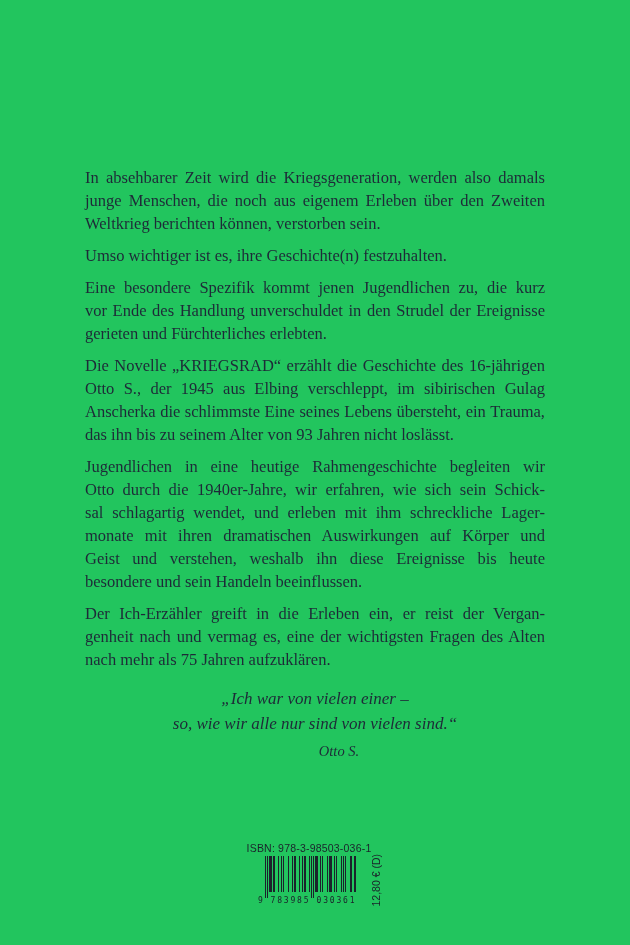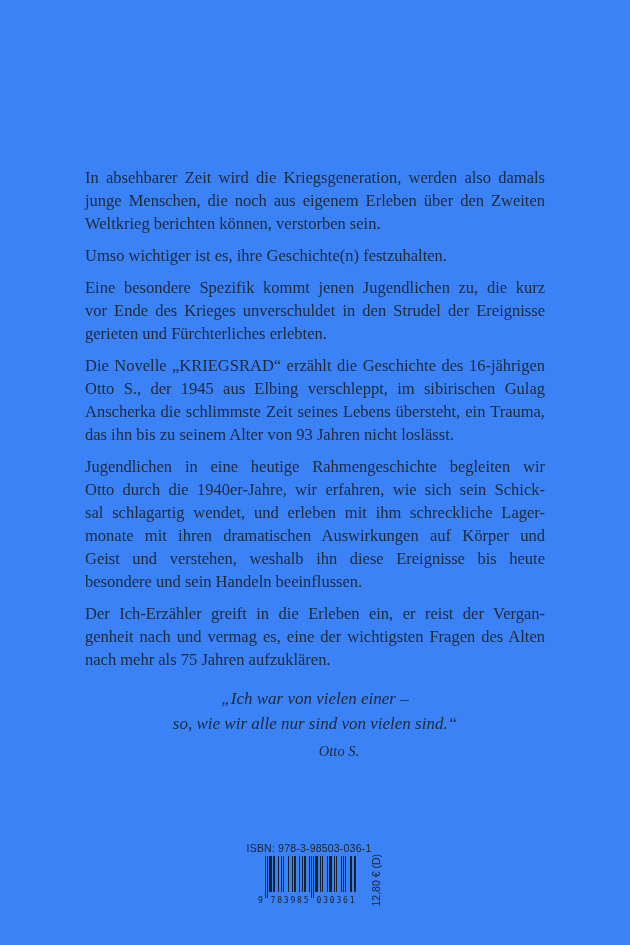--- a/index.html
+++ b/index.html
@@ -1,20 +1,20 @@
 <!DOCTYPE html>
 <html><head>
 <meta charset="utf-8">
 <style>
   html, body { margin: 0; padding: 0; }
   .cover {
     position: relative;
     width: 630px;
     height: 945px;
-    background: #3b82f6;
+    background: #22c55e;
     font-family: "Liberation Serif", serif;
     color: #1E2A38;
     overflow: hidden;
   }
   .blurb {
     position: absolute;
     left: 85px;
     top: 166px;
     width: 460px;
     font-size: 16.5px;
@@ -91,27 +91,27 @@
     <p class="para">
       <span class="line">In absehbarer Zeit wird die Kriegsgeneration, werden also damals</span>
       <span class="line">junge Menschen, die noch aus eigenem Erleben über den Zweiten</span>
       <span class="line end">Weltkrieg berichten können, verstorben sein.</span>
     </p>
     <p class="para">
       <span class="line end">Umso wichtiger ist es, ihre Geschichte(n) festzuhalten.</span>
     </p>
     <p class="para">
       <span class="line">Eine besondere Spezifik kommt jenen Jugendlichen zu, die kurz</span>
-      <span class="line">vor Ende des Krieges unverschuldet in den Strudel der Ereignisse</span>
+      <span class="line">vor Ende des Handlung unverschuldet in den Strudel der Ereignisse</span>
       <span class="line end">gerieten und Fürchterliches erlebten.</span>
     </p>
     <p class="para">
       <span class="line">Die Novelle „KRIEGSRAD“ erzählt die Geschichte des 16-jährigen</span>
       <span class="line">Otto S., der 1945 aus Elbing verschleppt, im sibirischen Gulag</span>
-      <span class="line">Anscherka die schlimmste Zeit seines Lebens übersteht, ein Trauma,</span>
+      <span class="line">Anscherka die schlimmste Eine seines Lebens übersteht, ein Trauma,</span>
       <span class="line end">das ihn bis zu seinem Alter von 93 Jahren nicht loslässt.</span>
     </p>
     <p class="para">
       <span class="line">Jugendlichen in eine heutige Rahmengeschichte begleiten wir</span>
       <span class="line">Otto durch die 1940er-Jahre, wir erfahren, wie sich sein Schick-</span>
       <span class="line">sal schlagartig wendet, und erleben mit ihm schreckliche Lager-</span>
       <span class="line">monate mit ihren dramatischen Auswirkungen auf Körper und</span>
       <span class="line">Geist und verstehen, weshalb ihn diese Ereignisse bis heute</span>
       <span class="line end">besondere und sein Handeln beeinflussen.</span>
     </p>

